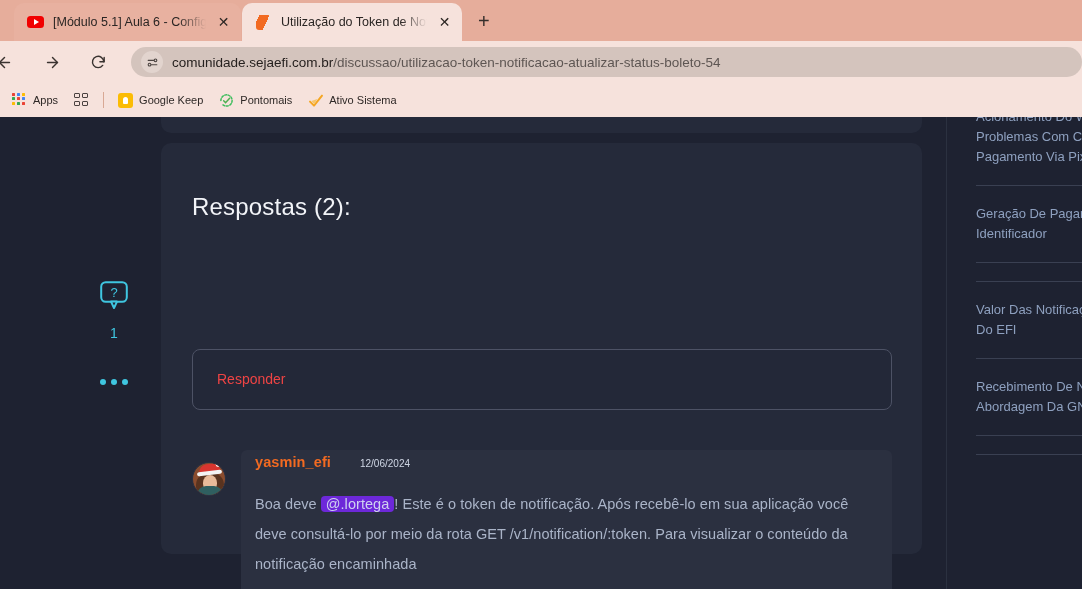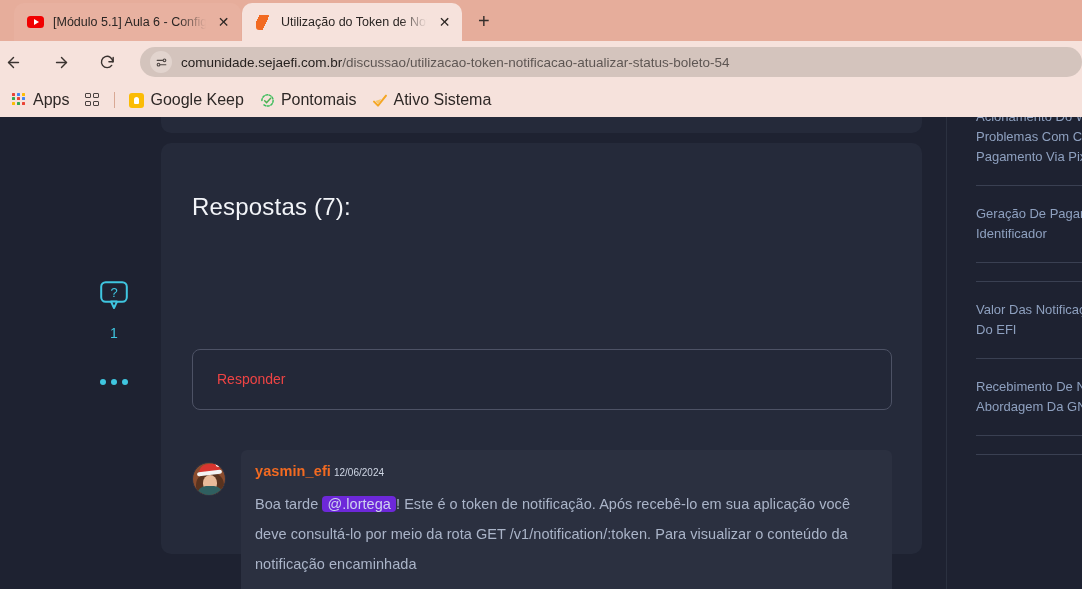--- a/index.html
+++ b/index.html
@@ -41,41 +41,41 @@
   }
   .tab-title {
     font-size: 12.5px; color: #2a2523; white-space: nowrap;
     overflow: hidden; flex: 1;
     -webkit-mask-image: linear-gradient(90deg, #000 82%, transparent 100%);
     mask-image: linear-gradient(90deg, #000 82%, transparent 100%);
   }
   .tab-close { font-size: 14px; color: #2d2724; width: 17px; text-align: center; flex: 0 0 17px; }
   .newtab { font-size: 20px; color: #352e2b; margin: 0 0 8px 16px; font-weight: 300; }
 
-  .toolbar { height: 42px; display: flex; align-items: center; gap: 12px; padding-left: 12px; text-align: center; }
+  .toolbar { height: 42px; display: flex; align-items: center; gap: 12px; padding-left: 3px; text-align: center; }
   .nav-btn {
     width: 34px; height: 34px; display: flex; align-items: center; justify-content: center;
     color: #3a3330; flex: none;
   }
   .nav-btn svg { display: block; }
   .omnibox {
     flex: 1; height: 30px; background: #d4c4bd; border-radius: 15px;
     display: flex; align-items: center; gap: 9px; padding: 0 14px 0 10px;
     margin-left: 4px; margin-right: 0;
   }
   .omni-icon {
     width: 22px; height: 22px; border-radius: 50%; background: #e2d4ce;
     display: flex; align-items: center; justify-content: center; flex: none;
   }
   .omni-url { font-size: 13.5px; color: #5e5653; white-space: nowrap; overflow: hidden; }
   .omni-url b { color: #26211f; font-weight: 400; }
 
   .bookmarks { height: 34px; display: flex; align-items: center; gap: 0; padding-left: 4px; }
   .bm { display: flex; align-items: center; gap: 6px; padding: 3px 8px; border-radius: 5px; }
-  .bm-label { font-size: 16px; color: #2e2826; white-space: nowrap; }
+  .bm-label { font-size: 11px; color: #2e2826; white-space: nowrap; }
   .bm-sep { width: 1px; height: 16px; background: #d8a894; margin: 0 6px; }
   .ic { width: 15px; height: 15px; flex: none; position: relative; }
   .ic-apps { display: grid; grid-template-columns: repeat(3,3.2px); grid-template-rows: repeat(3,3.2px); gap: 1.6px; }
   .ic-apps i { display: block; width: 3.2px; height: 3.2px; border-radius: .5px; }
   .ic-grid { display: grid; grid-template-columns: repeat(2,5.5px); grid-template-rows: repeat(2,5.5px); gap: 2.5px; }
   .ic-grid i { display: block; border: 1.4px solid #4a4240; border-radius: 1px; }
   .ic-keep { background: #fbbc04; border-radius: 3px; display: flex; align-items: center; justify-content: center; }
   .ic-keep::after { content: ""; width: 5px; height: 7px; background: #fff; border-radius: 2.5px 2.5px 1px 1px; }
 
   
@@ -115,21 +115,21 @@
   .av-face { position: absolute; left: 10px; top: 12px; width: 14px; height: 16px; background: #e8bb9a; border-radius: 50% 50% 46% 46%; }
   .av-hat  { position: absolute; left: 6px; top: 1px; width: 21px; height: 10px; background: #d8352f; border-radius: 11px 11px 3px 3px; transform: rotate(-7deg); }
   .av-hat::after { content: ""; position: absolute; right: -2px; top: -2px; width: 6px; height: 6px; background: #fff; border-radius: 50%; }
   .av-brim { position: absolute; left: 4px; top: 8px; width: 25px; height: 4px; background: #f3f3f3; border-radius: 3px; transform: rotate(-7deg); }
   .av-body { position: absolute; left: 4px; bottom: -2px; width: 26px; height: 11px; background: #2f5f60; border-radius: 9px 9px 0 0; }
 
   .comment-body {
     position: absolute; left: 49px; top: 0; width: 651px; height: 151px;
     background: #2b3040; border-radius: 6px;
   }
-  .c-head { position: absolute; left: 14px; top: 13px; display: flex; align-items: baseline; gap: 3px; text-align: center; }
+  .c-head { position: absolute; left: 14px; top: 4px; display: flex; align-items: baseline; gap: 29px; text-align: center; }
   .c-user { font-size: 14.5px; color: #f26a21; font-weight: 700; letter-spacing: .1px; }
   .c-date { font-size: 10px; color: #cfd6e4; }
   .c-text {
     position: absolute; left: 14px; top: 39px; width: 625px;
     font-size: 14.5px; line-height: 30px; color: #aab4c8; letter-spacing: .05px;
   }
   .mention {
     background: #6d28d9; color: #cfd2f0; border-radius: 4px;
     padding: 0 5px; white-space: nowrap;
   }
@@ -250,40 +250,40 @@
     </div>
   </div>
 </div>
 
 <div class="page">
 
   <div class="card-prev"></div>
 
   <div class="main-card">
 
-    <div class="answers-title">Respostas (7):</div>
+    <div class="answers-title">Respostas (2):</div>
 
     <div class="reply-box">
       <div class="reply-ph">Responder</div>
     </div>
 
     <div class="comment-wrap">
       <div class="avatar">
         <span class="av-hair"></span>
         <span class="av-face"></span>
         <span class="av-body"></span>
         <span class="av-hat"></span>
         <span class="av-brim"></span>
       </div>
       <div class="comment-body">
         <div class="c-head">
           <span class="c-user">yasmin_efi</span>
           <span class="c-date">12/06/2024</span>
         </div>
-        <div class="c-text"><span>Boa tarde</span> <span class="mention">@.lortega</span><span>! Este é o token de notificação. Após recebê-lo em sua aplicação você deve consultá-lo por meio da rota GET /v1/notification/:token. Para visualizar o conteúdo da notificação encaminhada</span></div>
+        <div class="c-text"><span>Boa deve</span> <span class="mention">@.lortega</span><span>! Este é o token de notificação. Após recebê-lo em sua aplicação você deve consultá-lo por meio da rota GET /v1/notification/:token. Para visualizar o conteúdo da notificação encaminhada</span></div>
       </div>
     </div>
   </div>
 
   <div class="rail">
     <span>
       <svg width="28" height="30" viewBox="0 0 28 30" fill="none">
         <rect x="1.2" y="1.2" width="25.6" height="19.6" rx="4.5" stroke="#3fc6e0" stroke-width="2"></rect>
         <path d="M11 20.6 L14 27 L17 20.6 Z" fill="#1e2231" stroke="#3fc6e0" stroke-width="2" stroke-linejoin="round"></path>
         <text x="14" y="15.5" font-family="Liberation Sans, sans-serif" font-size="13" fill="#3fc6e0" text-anchor="middle">?</text>

